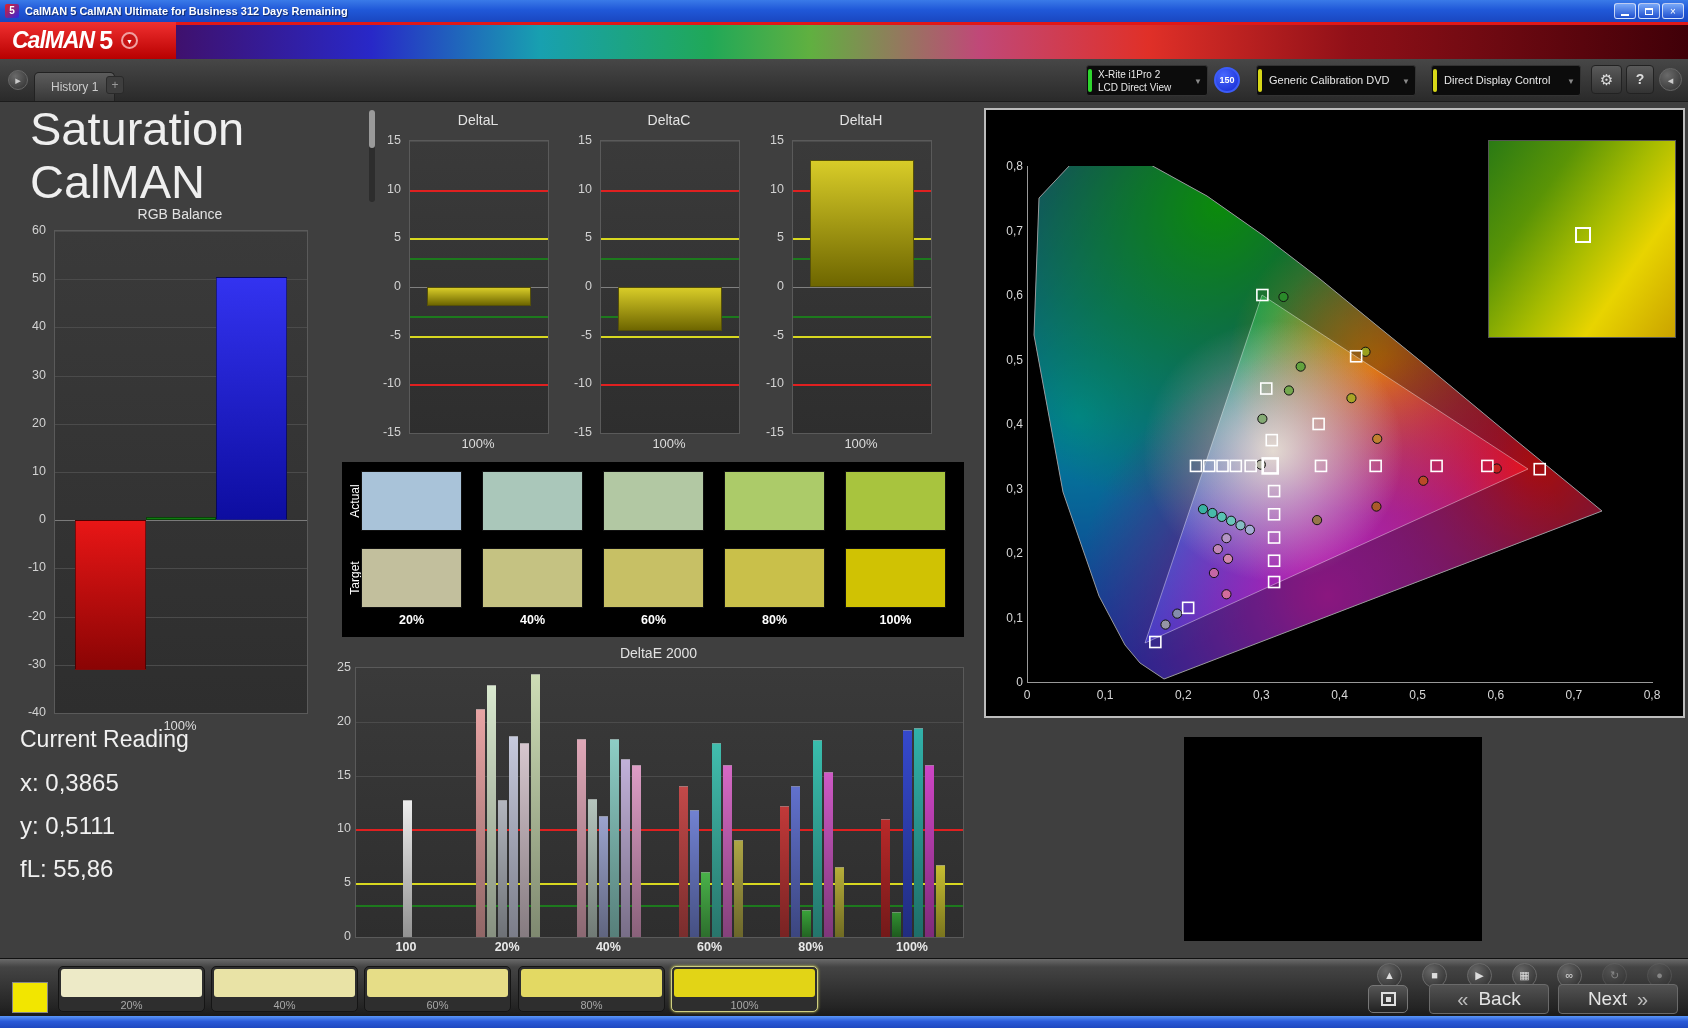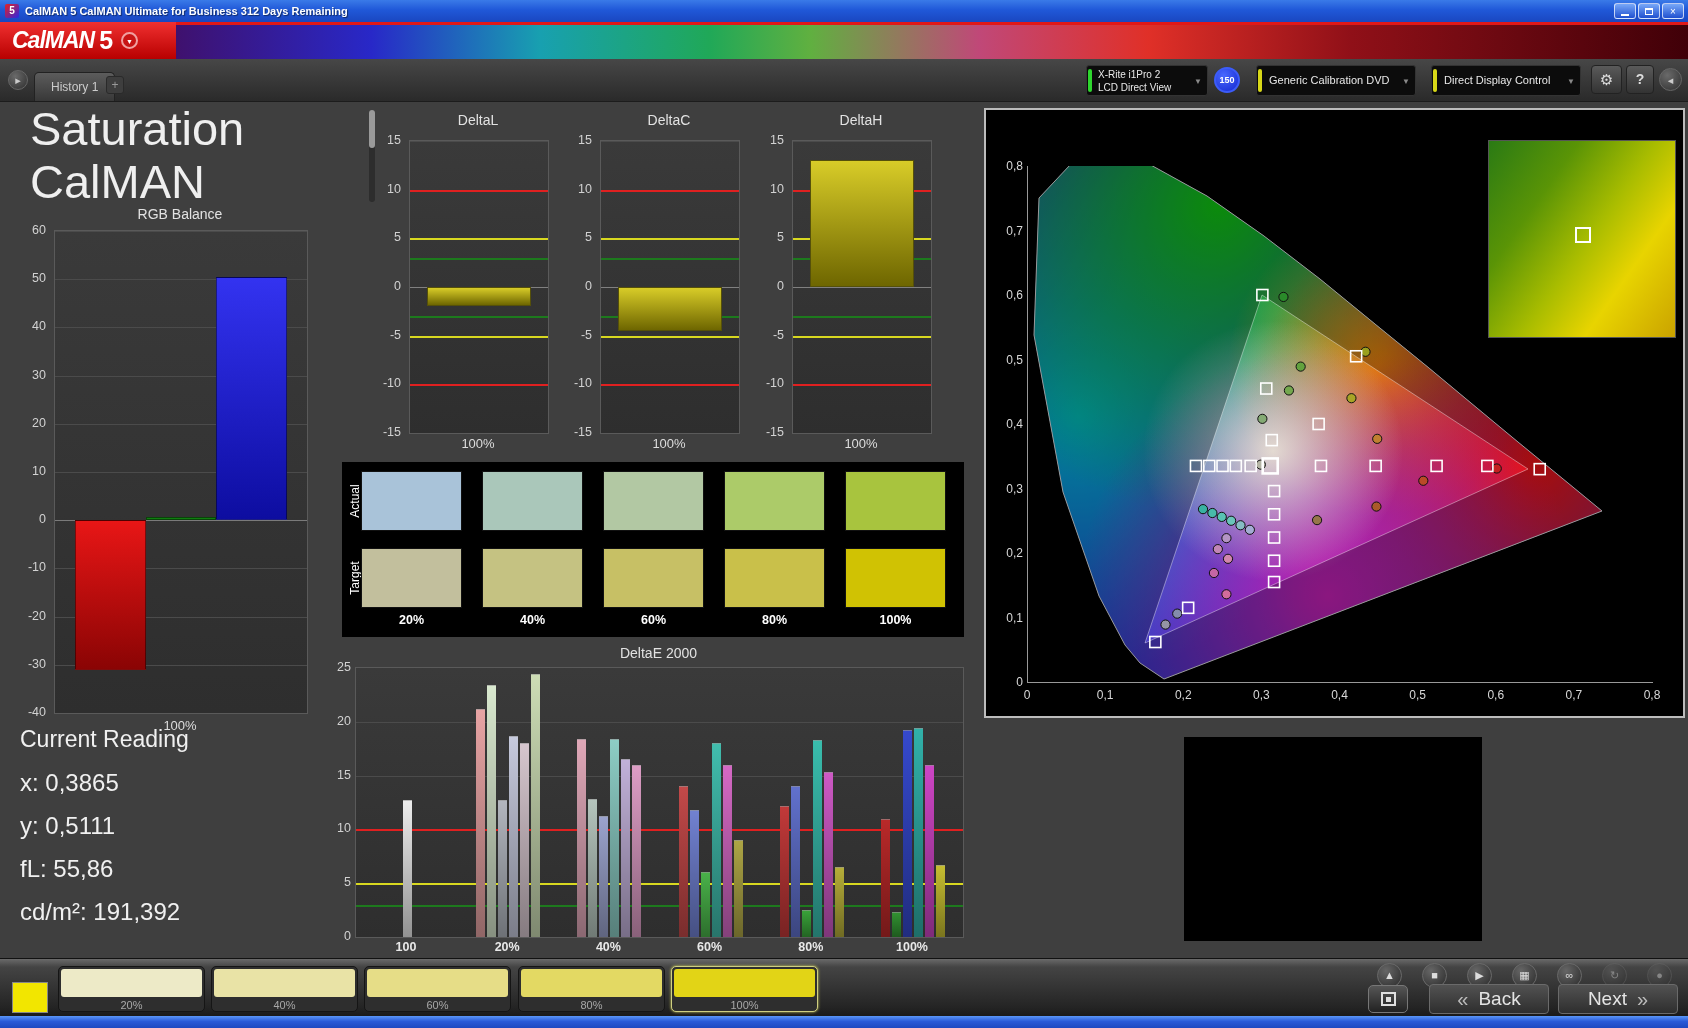--- a/index.html
+++ b/index.html
@@ -551,21 +551,20 @@
     <div id="cie-inset">
       <div id="cie-inset-marker"></div>
     </div>
   </div>
 
   <div id="current-reading">
     <div id="cr-title">Current Reading</div>
     <div class="cr-line">x: 0,3865</div>
     <div class="cr-line">y: 0,5111</div>
     <div class="cr-line">fL: 55,86</div>
-    <div class="cr-line">cd/m²: 191,392</div>
   </div>
 
   <div id="video-preview"></div>
 
   <div id="bottombar">
     <div id="mini-swatch" style="background: rgb(242, 230, 0);"></div>
     <div id="pattern-buttons">
         <div class="pattern-btn" style="left: 58px;">
           <div class="pattern-color" style="background: rgb(237, 234, 199);"></div>
           <div class="pattern-label">20%</div>

